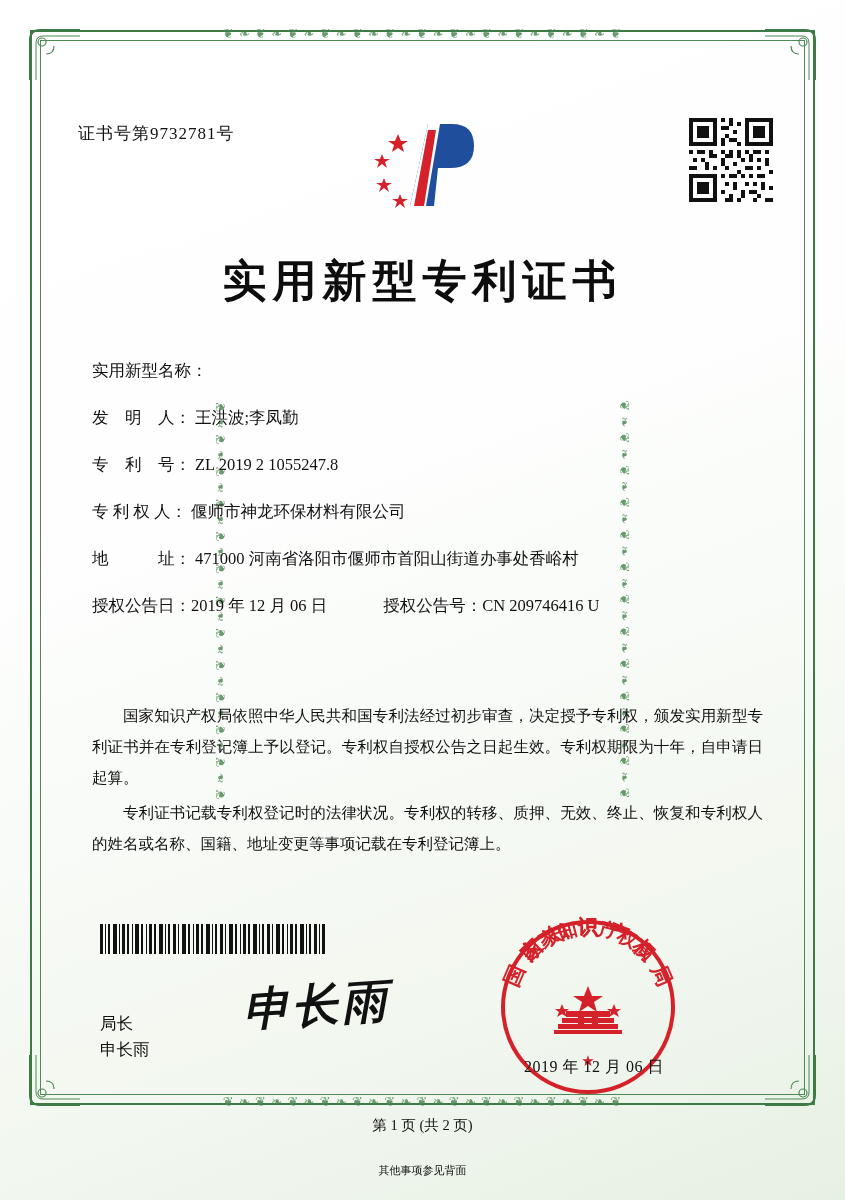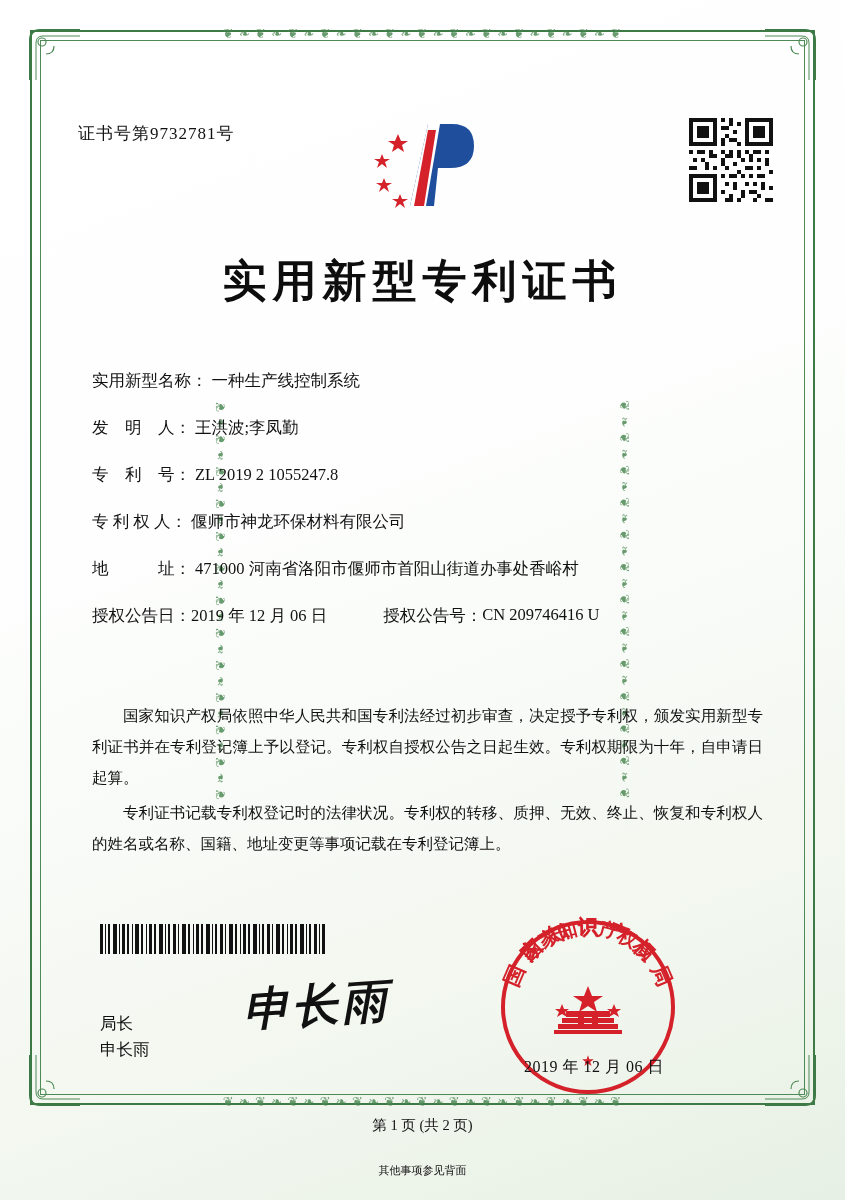--- a/index.html
+++ b/index.html
@@ -97,40 +97,40 @@
     font-weight: bold;
     letter-spacing: 6px;
     color: #0d0d0d;
     font-family: "DejaVu Serif", "Liberation Serif", serif;
   }
 
   
   .fields {
     position: absolute;
     left: 92px;
-    top: 370px;
+    top: 360px;
     right: 80px;
   }
   .field-row {
     display: flex;
     align-items: baseline;
     margin-bottom: 25px;
     font-size: 16.5px;
     color: #111;
   }
   .field-label {
     white-space: pre;
     flex: 0 0 auto;
   }
   .field-value {
     margin-left: 4px;
     flex: 1 1 auto;
   }
   .row-inline { display: flex; align-items: baseline; }
-  .row-inline .seg2 { margin-left: 56px; display: flex; align-items: flex-start; }
+  .row-inline .seg2 { margin-left: 56px; display: flex; align-items: center; }
 
   
   .paras {
     position: absolute;
     left: 92px;
     right: 82px;
     top: 700px;
     font-size: 15.5px;
     line-height: 31px;
     color: #111;
@@ -338,21 +338,20 @@
         <rect x="38" y="40" width="4" height="2"></rect>
       </g>
     </svg>
   </div>
 
   <div class="title">实用新型专利证书</div>
 
   <div class="fields">
     <div class="field-row">
       <span class="field-label">实用新型名称：</span>
-      <span class="field-value">一种生产线控制系统</span>
     </div>
     <div class="field-row">
       <span class="field-label">发　明　人：</span>
       <span class="field-value">王洪波;李凤勤</span>
     </div>
     <div class="field-row">
       <span class="field-label">专　利　号：</span>
       <span class="field-value">ZL 2019 2 1055247.8</span>
     </div>
     <div class="field-row">

